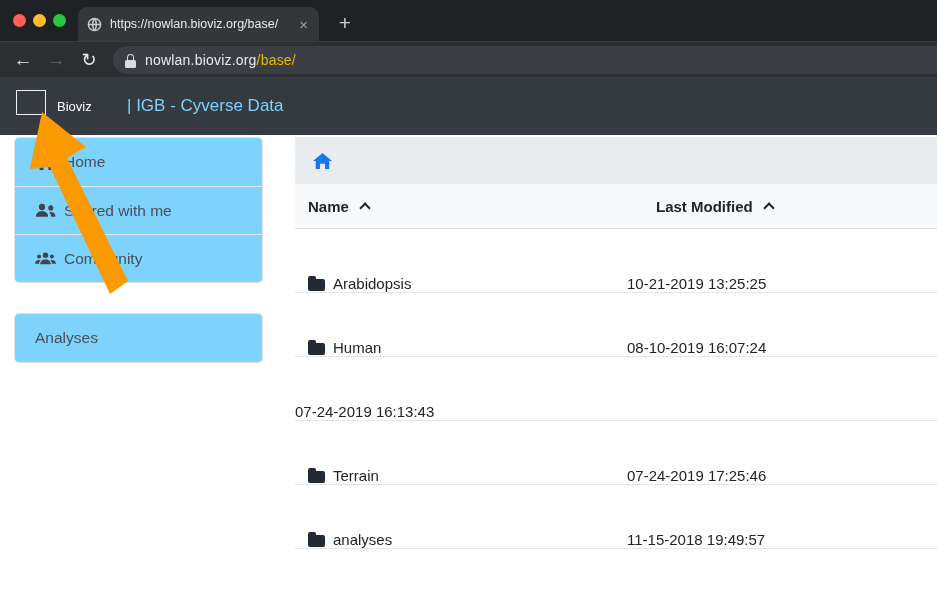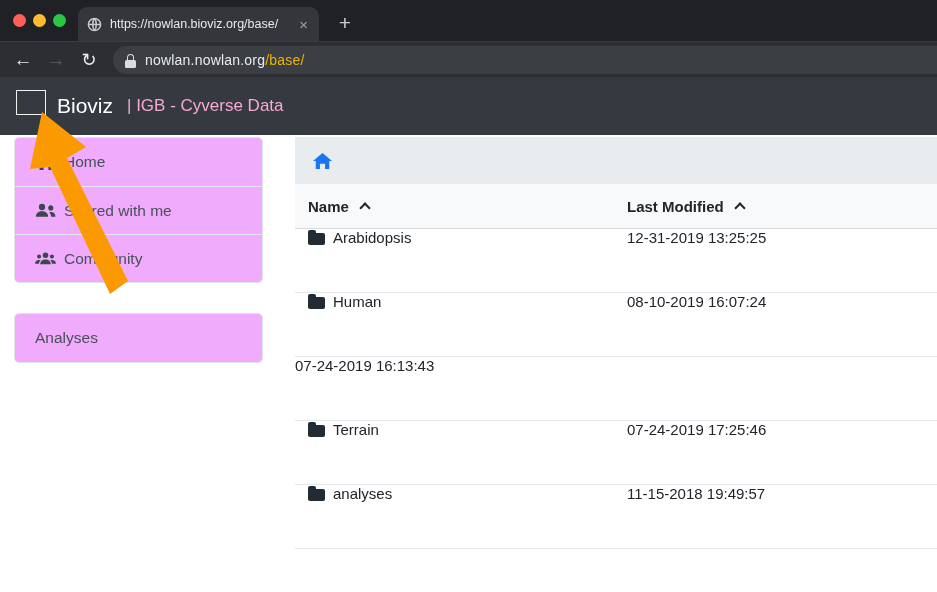--- a/index.html
+++ b/index.html
@@ -76,64 +76,65 @@
   
   .app-navbar {
     position:absolute; top:77px; left:0; width:100%; height:58px;
     background:#343a40; display:flex; align-items:center;
   }
   .logo-placeholder {
     position:absolute; left:16px; top:13px; width:30px; height:25px;
     border:1.5px solid #f2f2f2; background:transparent;
   }
   .brand {
-    position:absolute; left:57px; color:#ffffff; font-size:21px;
+    position:absolute; left:57px; color:#ffffff; font-size:13px;
   }
   .brand-subtitle {
-    position:absolute; left:127px; color:#f9a8d4; font-size:17px;
+    position:absolute; left:127px; color:#7dd3fc; font-size:17px;
   }
 
   
   .sidebar-card {
     position:absolute; left:14px; width:249px; background:#fff;
     border:1px solid #dfe2e6; border-radius:5px; overflow:hidden;
   }
   .sidebar-card.first  { top:137px; }
   .sidebar-card.second { top:313px; }
   .side-item {
     height:48px; display:flex; align-items:center; padding-left:20px;
-    gap:8px; color:#495057; font-size:15.5px; background:#f0abfc;
+    gap:8px; color:#495057; font-size:15.5px; background:#7dd3fc;
   }
   .side-item + .side-item { border-top:1px solid #e4e7ea; }
   .side-icon { width:21px; display:flex; justify-content:center; flex:0 0 auto; }
   .side-icon svg { fill:#3d454d; }
 
   
   .content { position:absolute; left:295px; top:137px; right:0; bottom:0; }
   .breadcrumb-bar {
     height:47px; background:#e9ecef;
     display:flex; align-items:center; padding-left:18px;
   }
   .home-blue svg { fill:#1877f0; display:block; }
 
   .table-header {
     height:45px; background:#f8f9fa; border-bottom:1px solid #d9dde1;
     display:flex; align-items:center; font-weight:bold; font-size:15px;
     color:#212529;
+    gap:29px;
   }
   .col-name { padding-left:13px; width:332px; display:flex; align-items:center; }
   .col-date { display:flex; align-items:center; }
   .caret-up {
     width:8px; height:8px; border-top:2.2px solid #212529;
     border-right:2.2px solid #212529; transform:rotate(-45deg);
     margin-left:12px; margin-top:4px;
   }
   .table-row {
     height:64px; border-bottom:1px solid #e3e6ea;
-    display:flex; align-items:flex-start; font-size:15px; color:#212529;
+    display:flex; align-items:flex-end; font-size:15px; color:#212529;
   }
   .row-name { padding-left:13px; width:332px; display:flex; align-items:center; gap:8px; }
   .folder-icon {
     position:relative; width:17px; height:12px; background:#222a33;
     border-radius:1px 2px 2px 2px; flex:0 0 auto; margin-top:2px;
   }
   .folder-icon::before {
     content:""; position:absolute; top:-3px; left:0; width:8px; height:4px;
     background:#222a33; border-radius:2px 2px 0 0;
   }
@@ -166,21 +167,21 @@
 
 <div class="toolbar">
   <div class="nav-btn back">←</div>
   <div class="nav-btn forward">→</div>
   <div class="nav-btn reload">↻</div>
   <div class="omnibox">
     <span class="lock-icon">
       <span class="shackle"></span>
         <span class="body"></span>
     </span>
-    <span class="url"><span>nowlan.nowlan.org</span><span class="path">/base/</span></span>
+    <span class="url"><span>nowlan.bioviz.org</span><span class="path">/base/</span></span>
   </div>
 </div>
 
 <div class="app-navbar">
   <span class="logo-placeholder"></span>
   <span class="brand">Bioviz</span>
   <span class="brand-subtitle">| IGB - Cyverse Data</span>
 </div>
 
 <div class="sidebar-card first">
@@ -242,21 +243,21 @@
       <span>Last Modified</span>
       <span class="caret-up"></span>
     </div>
   </div>
 
   <div class="table-row">
     <div class="row-name">
         <span class="folder-icon"></span>
       <span>Arabidopsis</span>
       </div>
-    <div class="row-date">12-31-2019 13:25:25</div>
+    <div class="row-date">10-21-2019 13:25:25</div>
   </div>
   <div class="table-row">
     <div class="row-name">
         <span class="folder-icon"></span>
       <span>Human</span>
       </div>
     <div class="row-date">08-10-2019 16:07:24</div>
   </div>
   <div class="table-row">
     <div class="row-date">07-24-2019 16:13:43</div>

